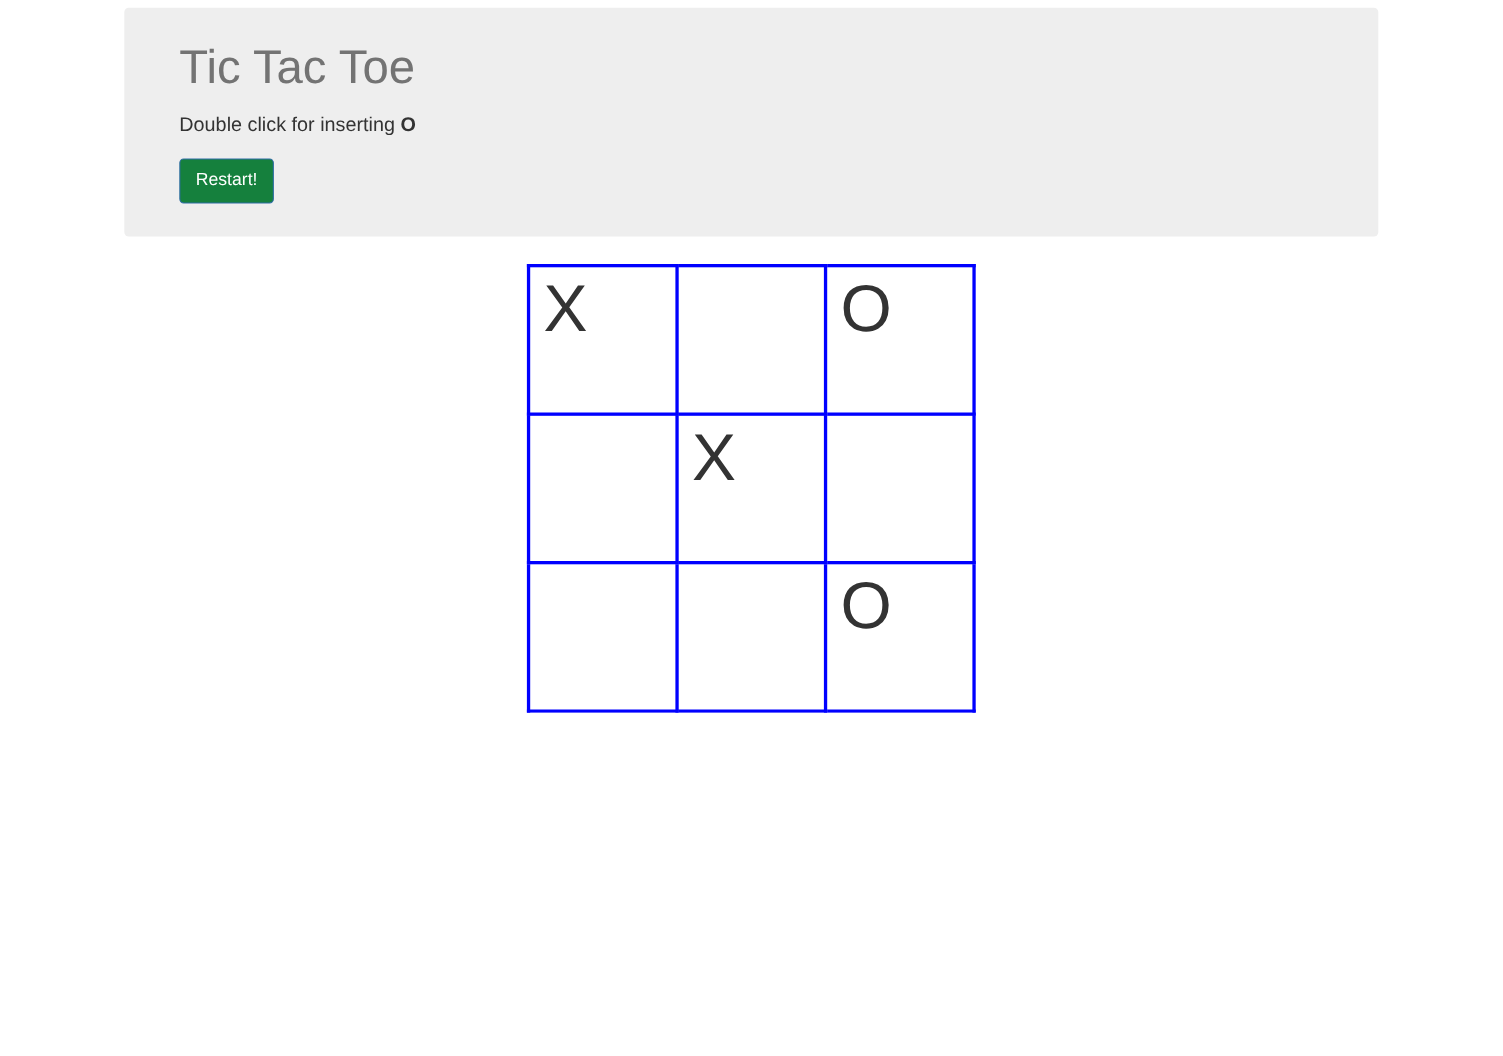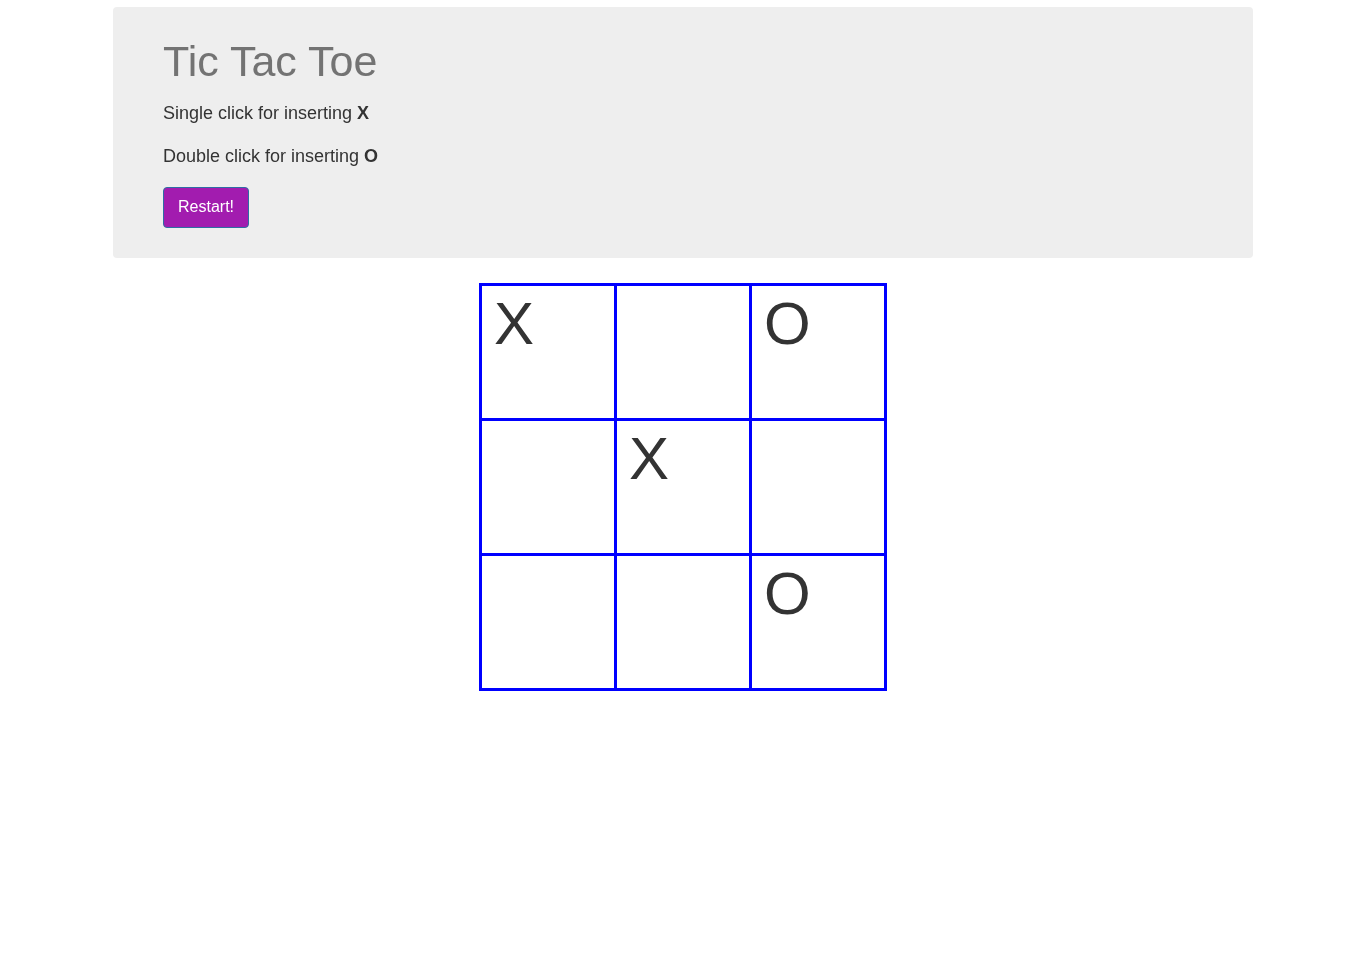--- a/index.html
+++ b/index.html
@@ -38,21 +38,21 @@
       line-height: 1.4;
     }
     .jumbotron p b {
       font-weight: 700;
     }
     .btn-primary {
       display: inline-block;
       padding: 8px 14px;
       font-size: 16px;
       color: #fff;
-      background-color: #a21caf;
+      background-color: #15803d;
       border: 1px solid #2e6da4;
       border-radius: 4px;
       cursor: pointer;
       line-height: 1.4;
     }
     .board-wrapper {
       display: flex;
       justify-content: center;
       margin-top: 0;
     }
@@ -74,23 +74,20 @@
       line-height: 1;
     }
   </style>
 </head>
 <body>
 
 <div class="container">
   <div class="jumbotron">
     <h1>Tic Tac Toe</h1>
     <p>
-      <span>Single click for inserting </span><b>X</b>
-    </p>
-    <p>
       <span>Double click for inserting </span><b>O</b>
     </p>
     <button class="btn-primary">Restart!</button>
   </div>
 
   <div class="board-wrapper">
     <table class="board">
       <tbody>
           <tr>
         <td>X</td>

